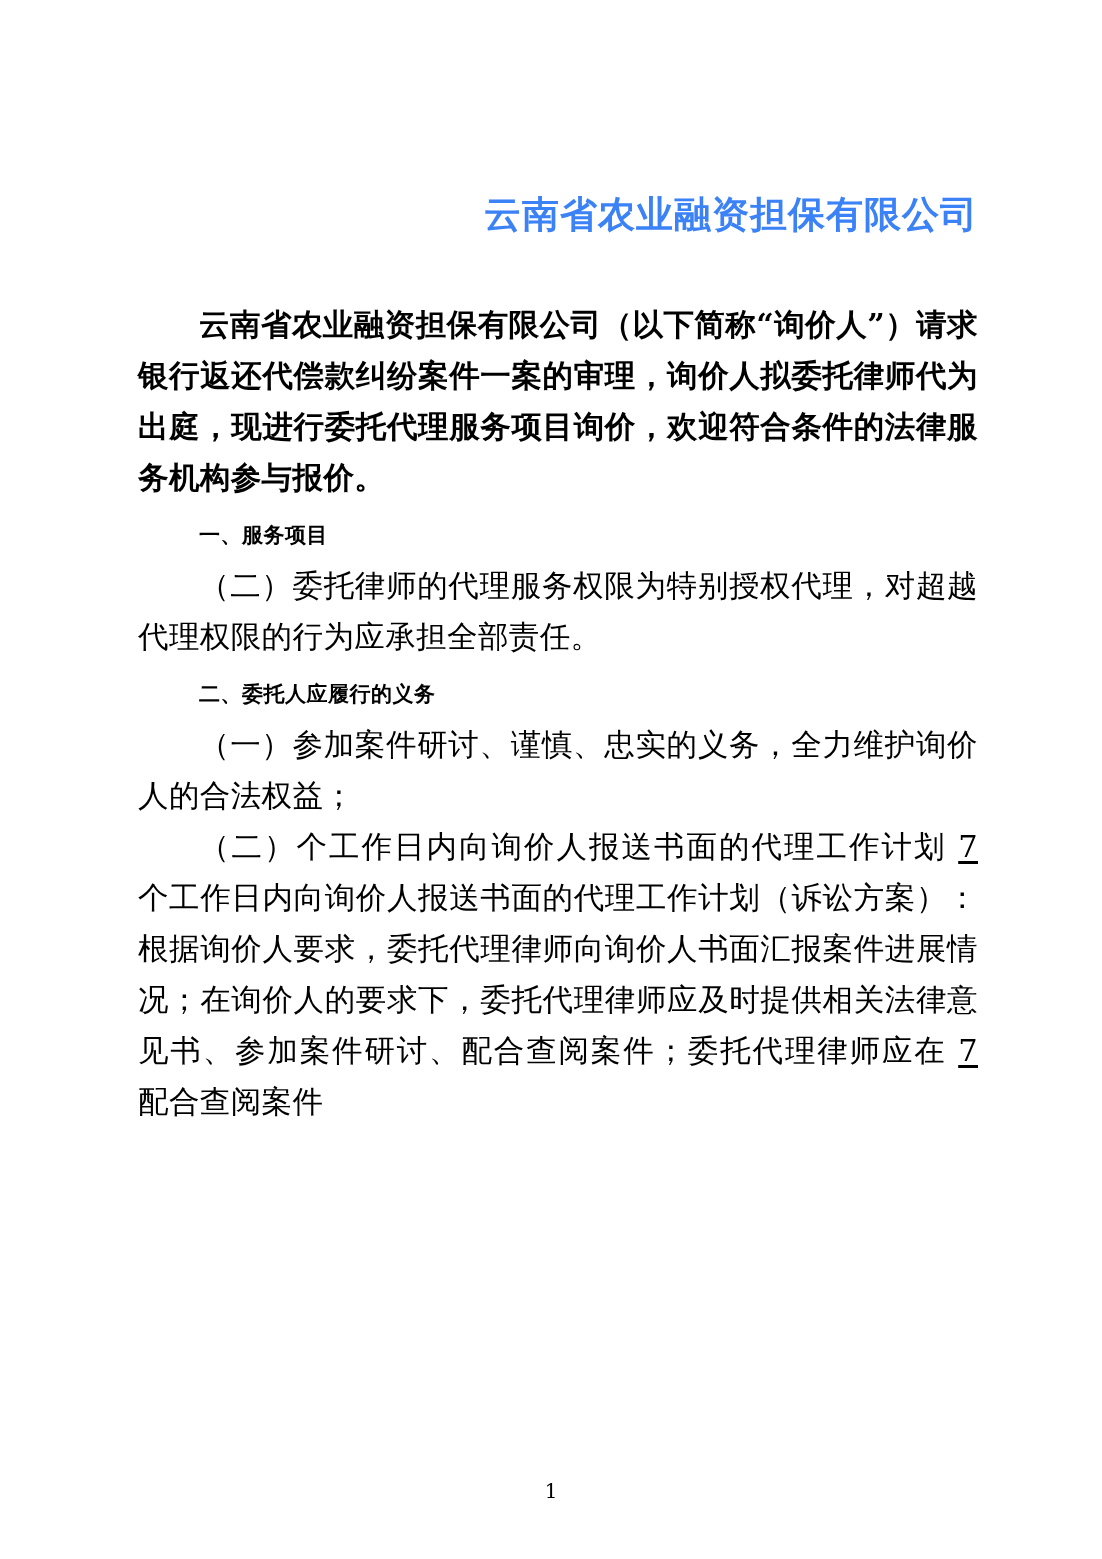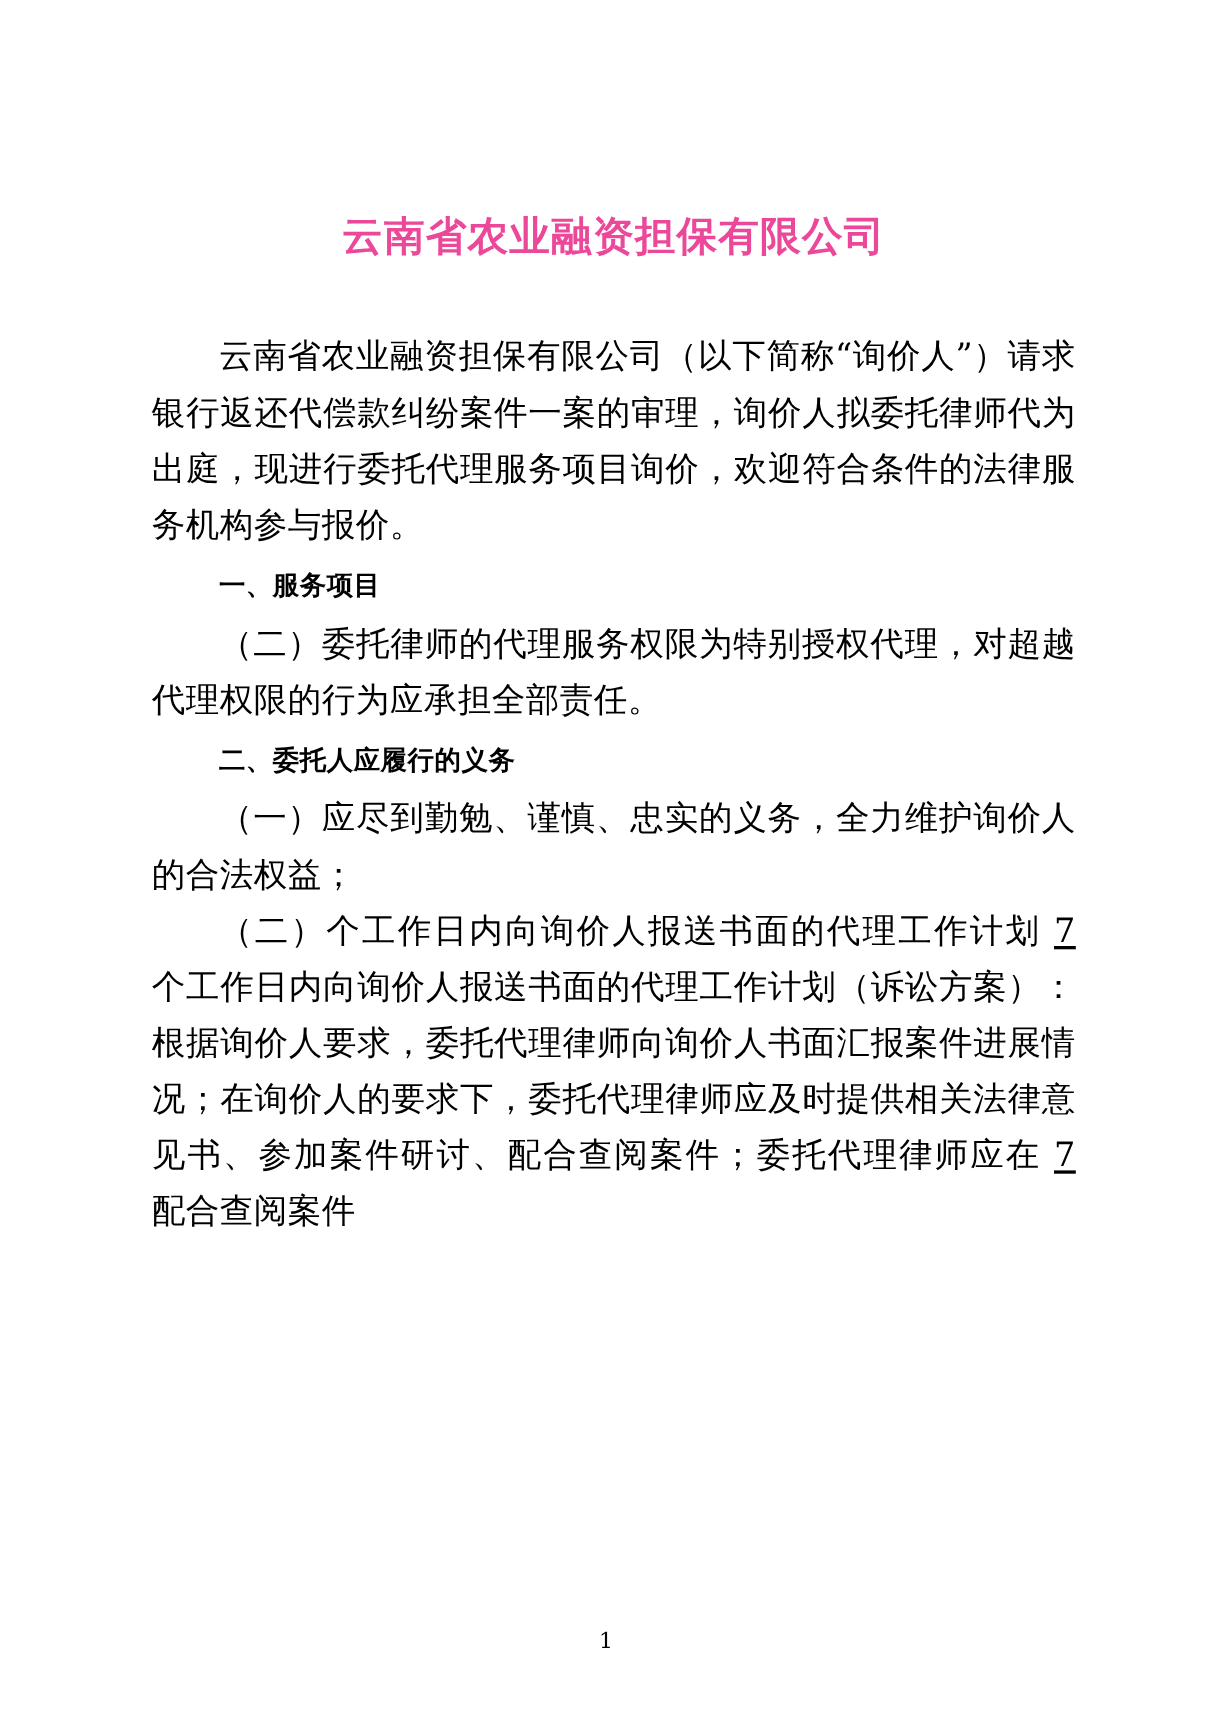--- a/index.html
+++ b/index.html
@@ -17,52 +17,53 @@
     font-family: "DejaVu Serif", "Liberation Serif", serif;
     color: #000000;
   }
   .content {
     position: absolute;
     left: 138px;
     top: 0;
     width: 840px;
   }
   .doc-title {
-    text-align: center;
+    text-align: right;
     font-family: "DejaVu Sans", "Liberation Sans", sans-serif;
     font-weight: bold;
     font-size: 37px;
     line-height: 1.0;
     letter-spacing: 1px;
-    color: #ec4899;
+    color: #3b82f6;
   }
   .title-line-1 {
     margin-top: 196px;
   }
   .title-line-2 {
     margin-top: 36px;
   }
   .para {
     font-size: 30.5px;
     line-height: 51px;
     text-align: justify;
     text-justify: inter-ideograph;
     letter-spacing: 0.4px;
     margin: 0;
   }
   .para.indent {
     text-indent: 61px;
   }
   .para.first-body {
     margin-top: 66px;
+    font-weight: bold;
   }
   .section-head {
-    font-family: Liberation Mono, monospace;
+    font-family: Liberation Sans, sans-serif;
     font-weight: bold;
-    font-size: 24px;
+    font-size: 21px;
     line-height: 51px;
     text-indent: 61px;
     letter-spacing: 0.5px;
     margin: 0;
   }
   .section-head.spaced {
     margin-top: 6px;
   }
   .underline {
     text-decoration: underline;
@@ -90,20 +91,20 @@
 
     <p class="para indent first-body">云南省农业融资担保有限公司（以下简称“询价人”）请求银行返还代偿款纠纷案件一案的审理，询价人拟委托律师代为出庭，现进行委托代理服务项目询价，欢迎符合条件的法律服务机构参与报价。</p>
 
     <p class="section-head spaced">一、服务项目</p>
 
 
     <p class="para indent">（二）委托律师的代理服务权限为特别授权代理，对超越代理权限的行为应承担全部责任。</p>
 
     <p class="section-head spaced">二、委托人应履行的义务</p>
 
-    <p class="para indent">（一）应尽到勤勉、谨慎、忠实的义务，全力维护询价人的合法权益；</p>
+    <p class="para indent">（一）参加案件研讨、谨慎、忠实的义务，全力维护询价人的合法权益；</p>
 
     <p class="para indent"><span>（二）个工作日内向询价人报送书面的代理工作计划 </span><span class="underline">7</span><span> 个工作日内向询价人报送书面的代理工作计划（诉讼方案）：根据询价人要求，委托代理律师向询价人书面汇报案件进展情况；在询价人的要求下，委托代理律师应及时提供相关法律意见书、参加案件研讨、配合查阅案件；委托代理律师应在 </span><span class="underline">7</span><span> 配合查阅案件</span></p>
 
   </div>
 
   <div class="page-number">1</div>
 </div>
 
 </body></html>

